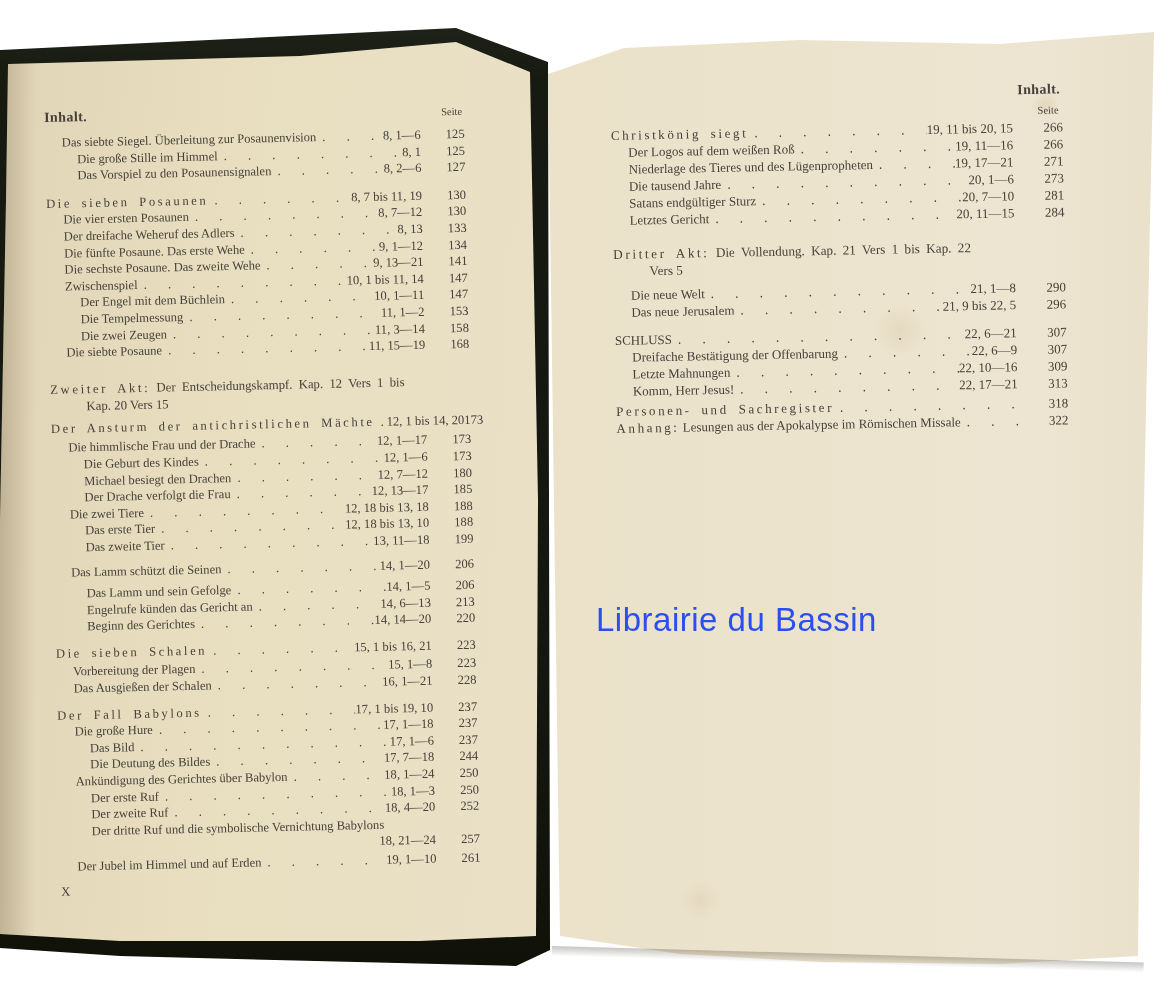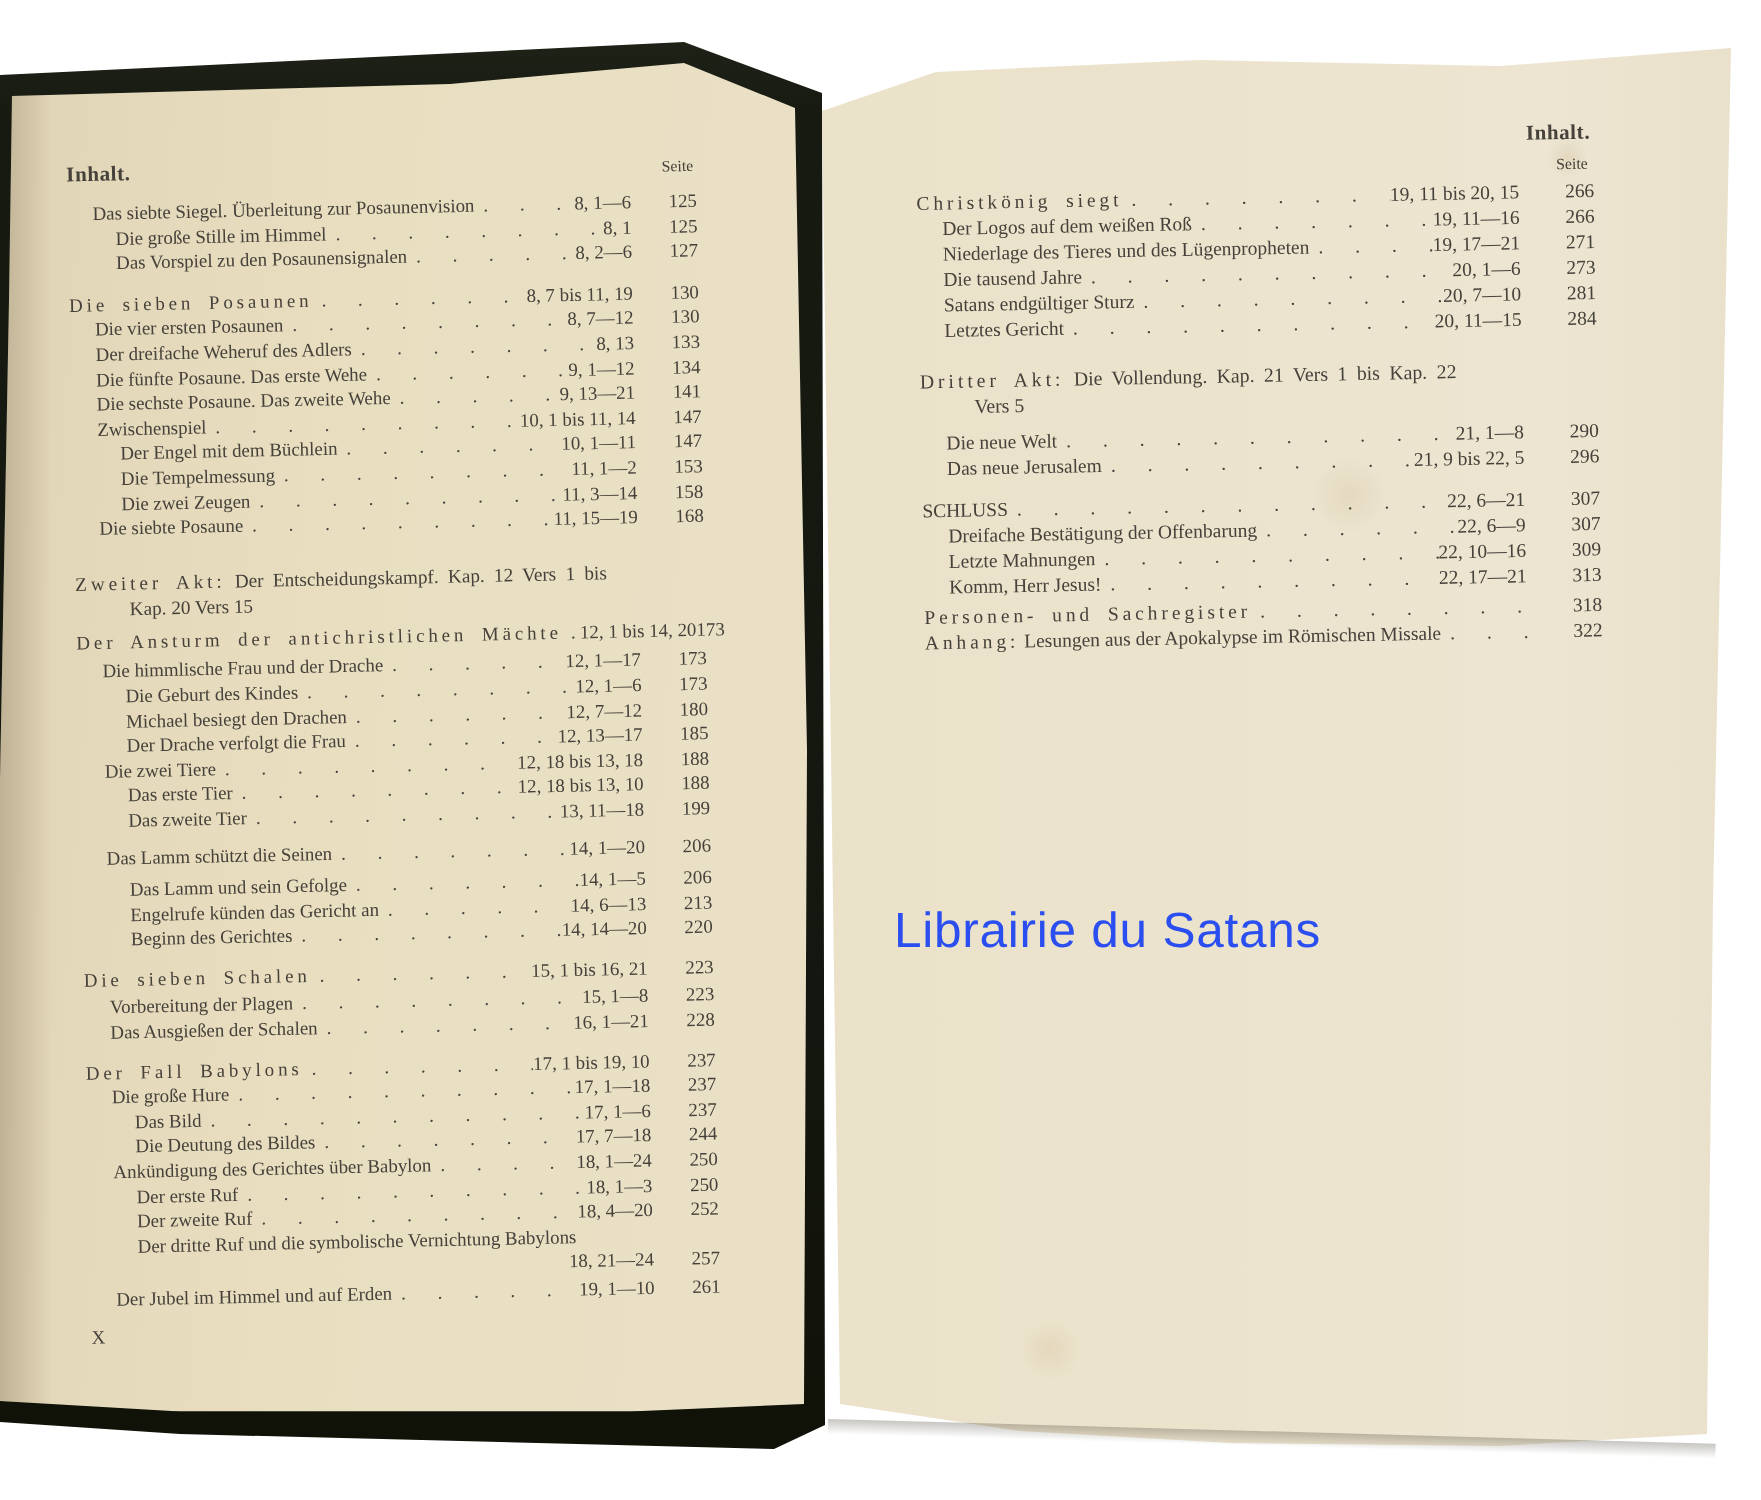--- a/index.html
+++ b/index.html
@@ -396,14 +396,14 @@
           <span class="pnum">318</span>
         </div>
         <div class="row lvl0">
           <span class="label"><span class="spaced">Anhang:</span> Lesungen aus der Apokalypse im Römischen Missale</span>
           <span class="leader">. . . . . . . . . . . . . . . . . . . . . . . . . . . . . . . . . . . . . . . . . . . . . . . . </span>
           <span class="pnum">322</span>
         </div>
       </div>
   </div>
 
-  <div id="watermark">Librairie du Satans</div>
+  <div id="watermark">Librairie du Bassin</div>
 </div>
 
 </body></html>

